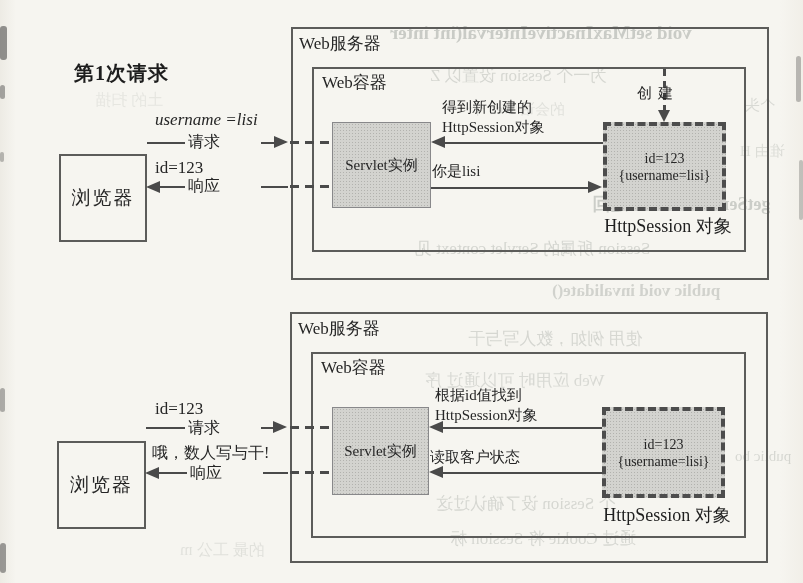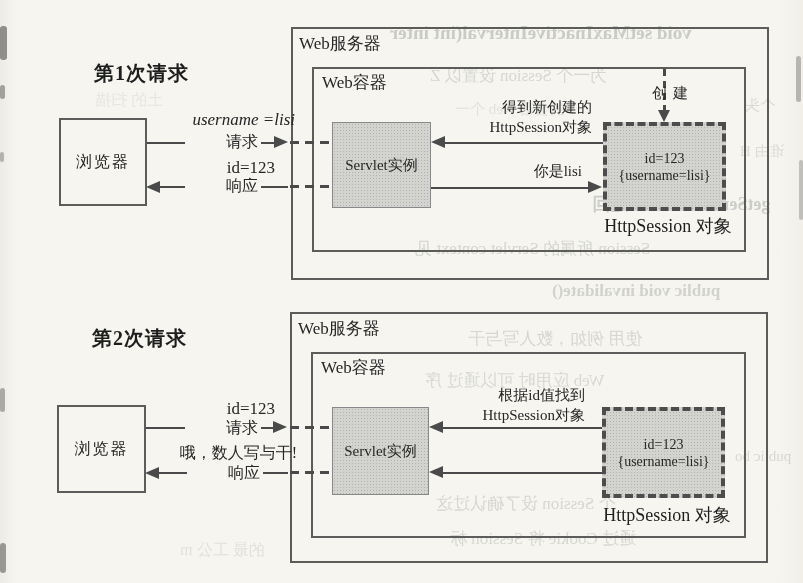--- a/index.html
+++ b/index.html
@@ -20,36 +20,36 @@
     background-size:3px 3px;
   }
   .servlet{position:absolute;box-sizing:border-box;border:1px solid #88888a;
     display:flex;align-items:center;justify-content:center;
     font-size:15px;color:#262626;}
   .session{position:absolute;box-sizing:border-box;border:4px dashed #4d4d4d;
     display:flex;flex-direction:column;align-items:center;justify-content:center;
     font-size:14px;line-height:17px;color:#262626;}
   .browser{position:absolute;box-sizing:border-box;border:2px solid #5c5c5a;
     display:flex;align-items:center;justify-content:center;
-    font-size:16px;color:#262626;letter-spacing:2px;}
+    font-size:19px;color:#262626;letter-spacing:2px;margin-top:36px;}
   .boxlabel{position:absolute;font-size:17px;color:#262626;white-space:nowrap;text-align:right;}
   
   .hline{position:absolute;height:2px;background:#4a4a4a;}
   .hdash{position:absolute;height:3px;
     background:repeating-linear-gradient(90deg,#4a4a4a 0 9px,rgba(0,0,0,0) 9px 15px);}
   .vdash{position:absolute;width:3px;
     background:repeating-linear-gradient(180deg,#4a4a4a 0 7px,rgba(0,0,0,0) 7px 12px);}
   .ah{position:absolute;width:0;height:0;}
   .ah-r{border-top:6px solid transparent;border-bottom:6px solid transparent;border-left:14px solid #4a4a4a;}
   .ah-l{border-top:6px solid transparent;border-bottom:6px solid transparent;border-right:14px solid #4a4a4a;}
   .ah-d{border-left:6px solid transparent;border-right:6px solid transparent;border-top:12px solid #4a4a4a;}
   
-  .lbl{position:absolute;color:#262626;white-space:nowrap;text-align:right;}
+  .lbl{position:absolute;color:#262626;white-space:nowrap;text-align:left;}
   .online{background:#f6f5f0;padding:0 3px;line-height:18px;}
-  .title{position:absolute;font-size:20px;font-weight:bold;color:#1d1d1d;letter-spacing:1px;margin-left:20px;}
+  .title{position:absolute;font-size:20px;font-weight:bold;color:#1d1d1d;letter-spacing:1px;}
   .caption{position:absolute;font-size:18px;color:#1f1f1f;text-align:center;white-space:nowrap;}
   
   .bleed{position:absolute;transform:scaleX(-1);color:#8d938d;filter:blur(0.6px);
     white-space:nowrap;font-family:"Liberation Serif","DejaVu Serif",serif;}
   .smudge{position:absolute;background:#2f2f2f;border-radius:3px;}
 </style>
 </head>
 <body>
 
 <div class="page">
@@ -120,21 +120,20 @@
 
   <div class="lbl" style="left:442px;top:98px;width:150px;font-size:15px;">得到新创建的</div>
   <div class="lbl" style="left:442px;top:118px;width:150px;font-size:15px;">HttpSession对象</div>
   <div class="ah ah-l" style="left:431px;top:136px;"></div>
   <div class="hline" style="left:444px;top:142px;width:159px;"></div>
 
   <div class="lbl" style="left:432px;top:162px;width:150px;font-size:15px;">你是lisi</div>
   <div class="hline" style="left:431px;top:187px;width:158px;"></div>
   <div class="ah ah-r" style="left:588px;top:181px;"></div>
 
-  <div class="title" style="left:72px;top:325px;">第2次请求</div>
 
   <div class="browser" style="left:57px;top:405px;width:89px;height:88px;">
     <span>浏览器</span>
   </div>
 
   <div class="box" style="left:290px;top:312px;width:478px;height:251px;"></div>
   <div class="boxlabel" style="left:298px;top:317px;">Web服务器</div>
 
   <div class="box" style="left:311px;top:352px;width:435px;height:186px;"></div>
   <div class="boxlabel" style="left:321px;top:356px;">Web容器</div>
@@ -159,16 +158,17 @@
   <div class="ah ah-l" style="left:145px;top:467px;"></div>
   <div class="hline" style="left:158px;top:472px;width:130px;"></div>
   <div class="hdash" style="left:290px;top:471px;width:43px;"></div>
   <div class="lbl online" style="left:187px;top:464px;width:70px;font-size:16px;">响应</div>
 
   <div class="lbl" style="left:435px;top:386px;width:150px;font-size:15px;">根据id值找到</div>
   <div class="lbl" style="left:435px;top:406px;width:150px;font-size:15px;">HttpSession对象</div>
   <div class="ah ah-l" style="left:429px;top:421px;"></div>
   <div class="hline" style="left:442px;top:427px;width:160px;"></div>
 
+  <div class="lbl" style="left:430px;top:448px;width:150px;font-size:15px;">读取客户状态</div>
   <div class="ah ah-l" style="left:429px;top:466px;"></div>
   <div class="hline" style="left:442px;top:472px;width:160px;"></div>
 
 </div>
 
 </body></html>

